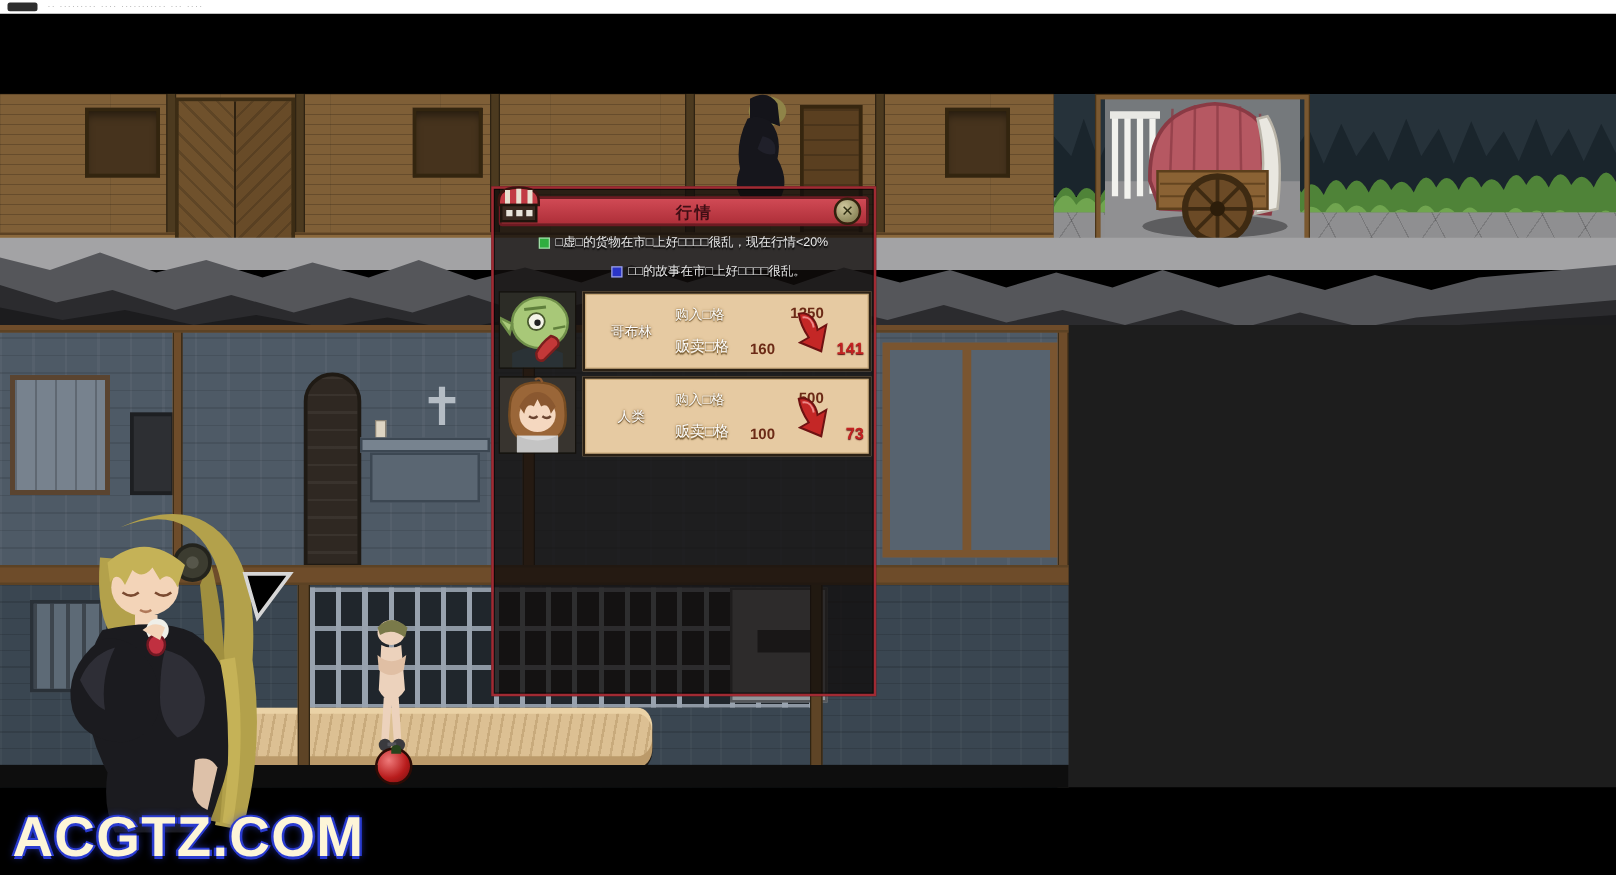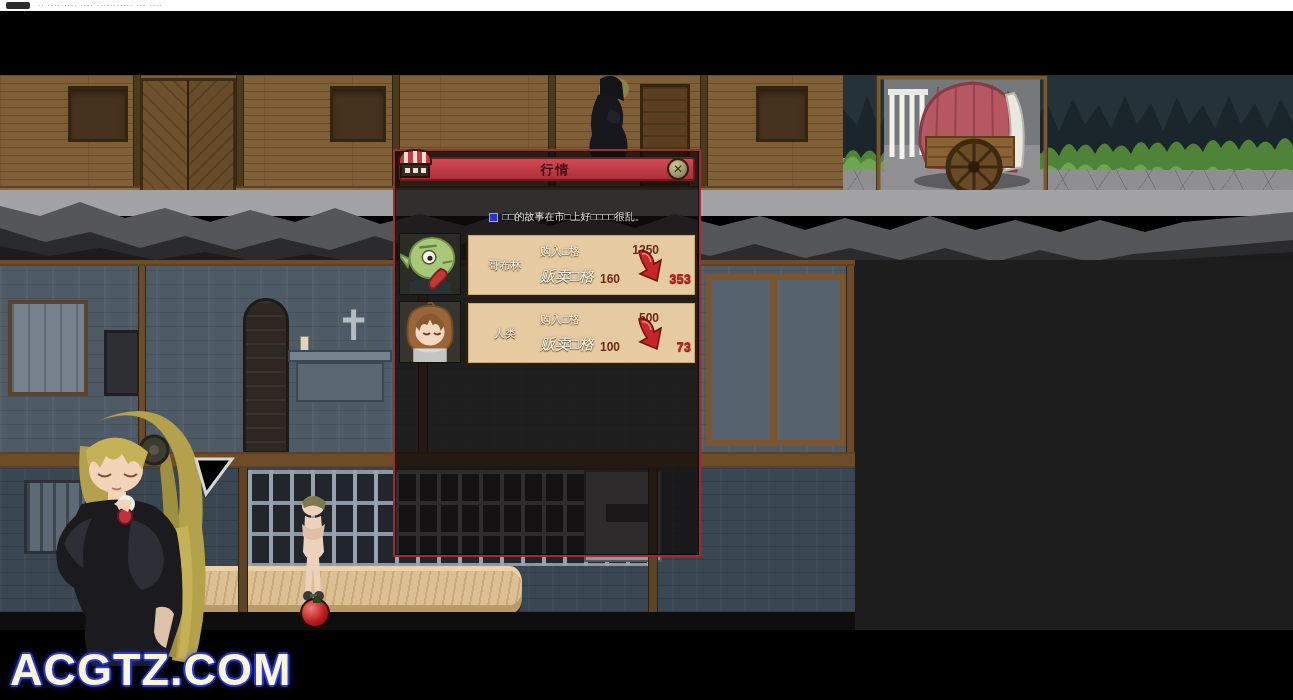--- a/index.html
+++ b/index.html
@@ -48,21 +48,21 @@
   .cube.green { background:#2fae3f; }
   .cube.blue  { background:#2a35c8; }
   .md-row { position:absolute; left:4px; width:298px; height:64px; display:flex; align-items:stretch; }
   .md-portrait { width:62px; height:62px; border:1px solid #15120d; flex:0 0 auto; }
   .md-panel { position:relative; flex:1; margin-left:5px; background:#e6caa2; border:2px solid #2a2014;
     box-shadow:inset 0 0 0 1px #c8a878; }
   .md-name { position:absolute; left:6px; top:50%; transform:translateY(-50%); width:62px; text-align:center;
     font-size:11px; font-weight:normal; color:#fff; text-shadow:0 0 2px #6a4a20, 0 1px 1px #4a3414; }
   .md-buy-label  { position:absolute; left:72px; top:9px;  font-size:11px; color:#fdfdfd; text-shadow:0 0 2px #7a5a28,0 1px 1px #5a4018; }
   .md-buy-value  { position:absolute; right:36px; top:8px; font-size:12px; font-weight:bold; color:#6b2a16; }
-  .md-sell-label { position:absolute; left:72px; bottom:9px; font-size:15px; color:#fdfdfd; text-shadow:0 0 2px #7a5a28,0 1px 1px #5a4018;font-style:italic; }
+  .md-sell-label { position:absolute; left:72px; bottom:9px; font-size:12px; color:#fdfdfd; text-shadow:0 0 2px #7a5a28,0 1px 1px #5a4018; }
   .md-sell-old   { position:absolute; left:132px; bottom:9px; font-size:12px; font-weight:bold; color:#6b2a16; }
   .md-sell-new   { position:absolute; right:4px; bottom:9px; font-size:13px; font-weight:bold; color:#c42222; text-shadow:0 1px 1px #5a0808; }
   .md-arrow { position:absolute; right:32px; top:13px; width:28px; height:36px; }
 
   
   #speech-bubble { left:166px; top:372px; width:230px; height:90px; background:#000;
     border:3px solid #d6d6d6; border-radius:18px; z-index:26; padding:10px 12px 8px 14px; }
   #speech-bubble .l1 { font-size:17px; font-weight:bold; letter-spacing:.5px; color:#ced23e; line-height:27px; white-space:nowrap; }
   #speech-bubble .l2 { font-size:17px; font-weight:bold; letter-spacing:.5px; color:#f2f2f2; line-height:27px; white-space:nowrap; }
   #speech-bubble .hl { color:#ced23e; }
@@ -254,20 +254,24 @@
           <rect x="9" y="21" width="5" height="5"></rect>
           <rect x="17" y="21" width="5" height="5"></rect>
           <rect x="25" y="21" width="5" height="5"></rect>
         </g>
     </svg>
     <div id="md-header">
       <div id="md-title">行情</div>
       <div id="md-close">✕</div>
     </div>
 
+    <div class="md-info-line" style="top:36px;">
+      <span class="cube green"></span>
+      <span>□虚□的货物在市□上好□□□□很乱，现在行情&lt;20%</span>
+    </div>
     <div class="md-info-line" style="top:59px;margin-left:40px;">
       <span class="cube blue"></span>
       <span>□□的故事在市□上好□□□□很乱。</span>
     </div>
 
     <div class="md-row" style="top:82px;">
       <svg class="md-portrait" viewBox="0 0 62 62">
         <rect width="62" height="62" fill="#2c2c26"></rect>
         <path d="M10,50 Q30,40 52,50 L52,62 L10,62 Z" fill="#2a3236"></path>
         <ellipse cx="33" cy="25" rx="23" ry="21" fill="#a8c878" stroke="#70904a" stroke-width="2"></ellipse>
@@ -281,21 +285,21 @@
       <div class="md-panel">
         <span class="md-name">哥布林</span>
         <span class="md-buy-label">购入□格</span>
         <span class="md-buy-value">1250</span>
         <span class="md-sell-label">贩卖□格</span>
         <span class="md-sell-old">160</span>
         <svg class="md-arrow" viewBox="0 0 28 36">
           <path d="M4,3 C12,1 18,8 19,16 L26,12 L22,33 L5,26 L12,22 C8,16 5,10 4,3 Z" fill="#c42726" stroke="#6e1212" stroke-width="1.6"></path>
           <path d="M7,6 C12,5 15,9 16,14" stroke="#e88" stroke-width="1.6" fill="none"></path>
         </svg>
-        <span class="md-sell-new">353</span>
+        <span class="md-sell-new">141</span>
       </div>
     </div>
 
     <div class="md-row" style="top:150px;">
       <svg class="md-portrait" viewBox="0 0 62 62">
         <rect width="62" height="62" fill="#38342f"></rect>
         <path d="M8,26 Q8,4 31,4 Q54,4 54,26 Q56,44 46,50 L16,50 Q6,44 8,26 Z" fill="#9a6638" stroke="#774c22" stroke-width="2"></path>
         <ellipse cx="31" cy="31" rx="15" ry="14" fill="#f5d8c0"></ellipse>
         <path d="M16,24 Q22,12 31,12 Q40,12 46,24 L42,30 Q40,20 34,24 L31,18 L28,24 Q22,20 20,30 Z" fill="#8a5830"></path>
         <path d="M29,2 q4,-4 6,2" stroke="#8a5830" stroke-width="2" fill="none"></path>

